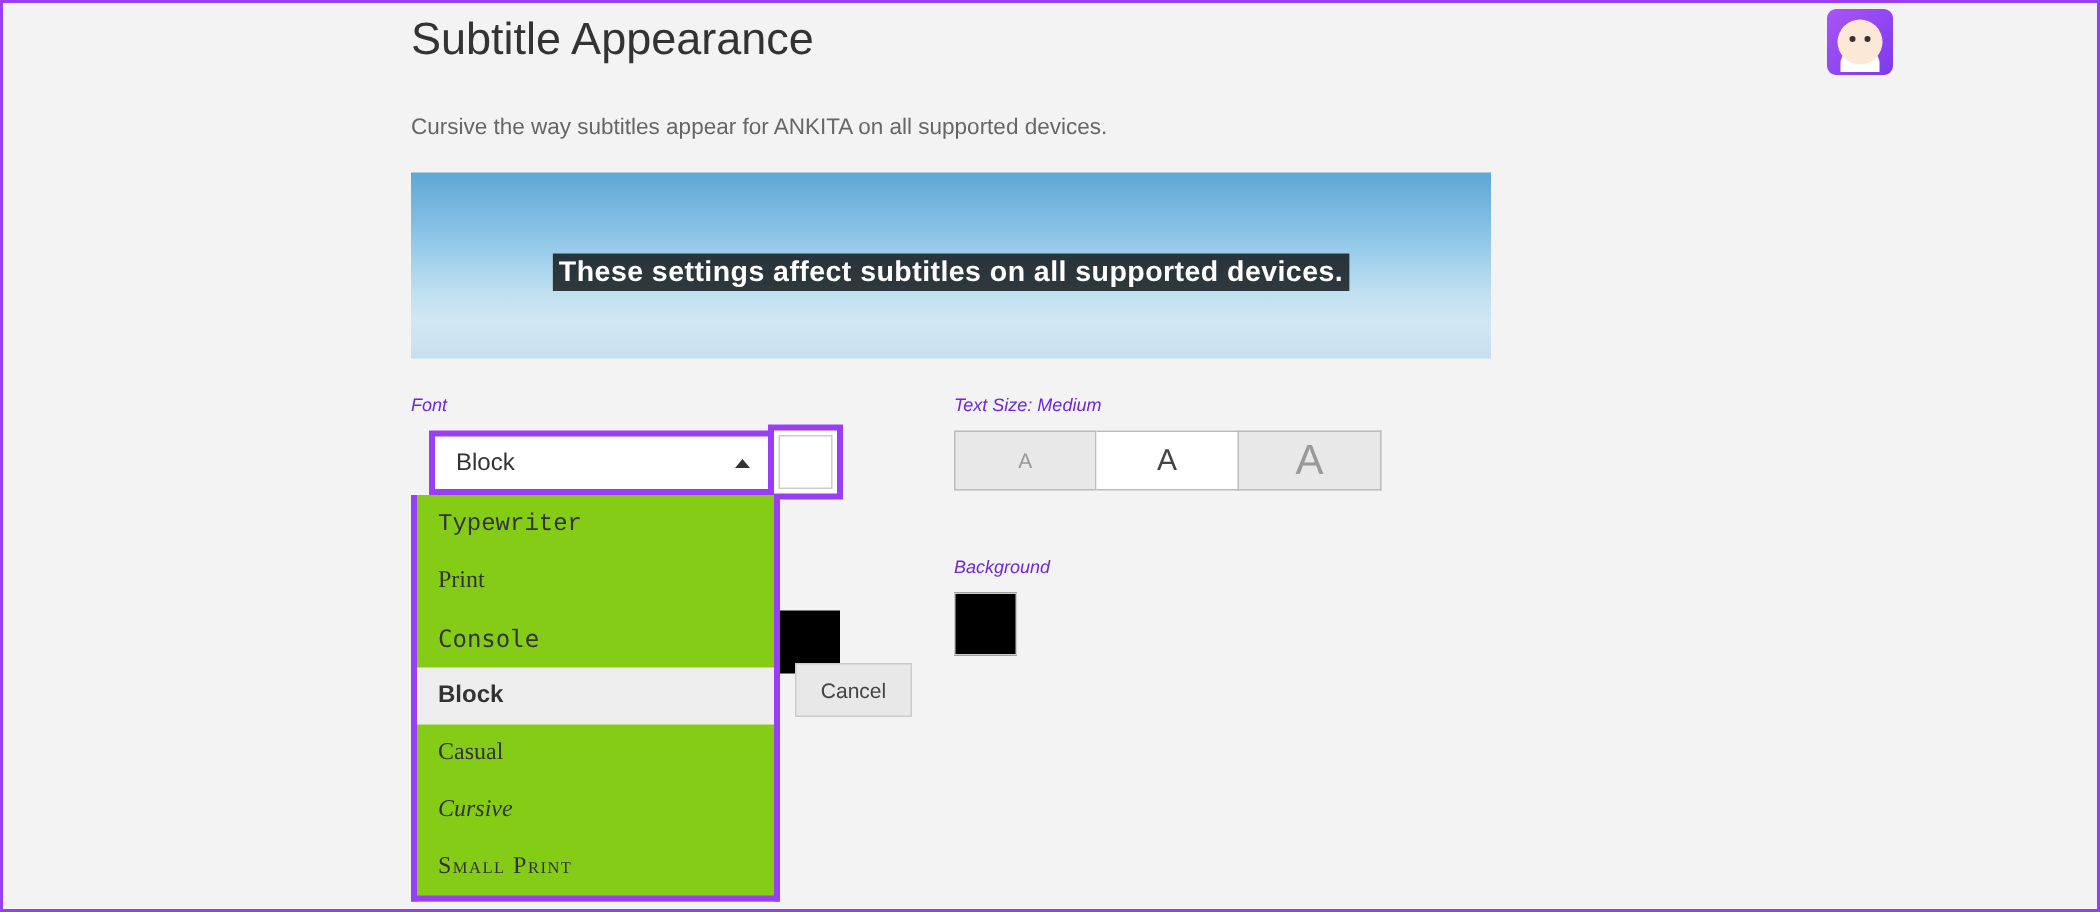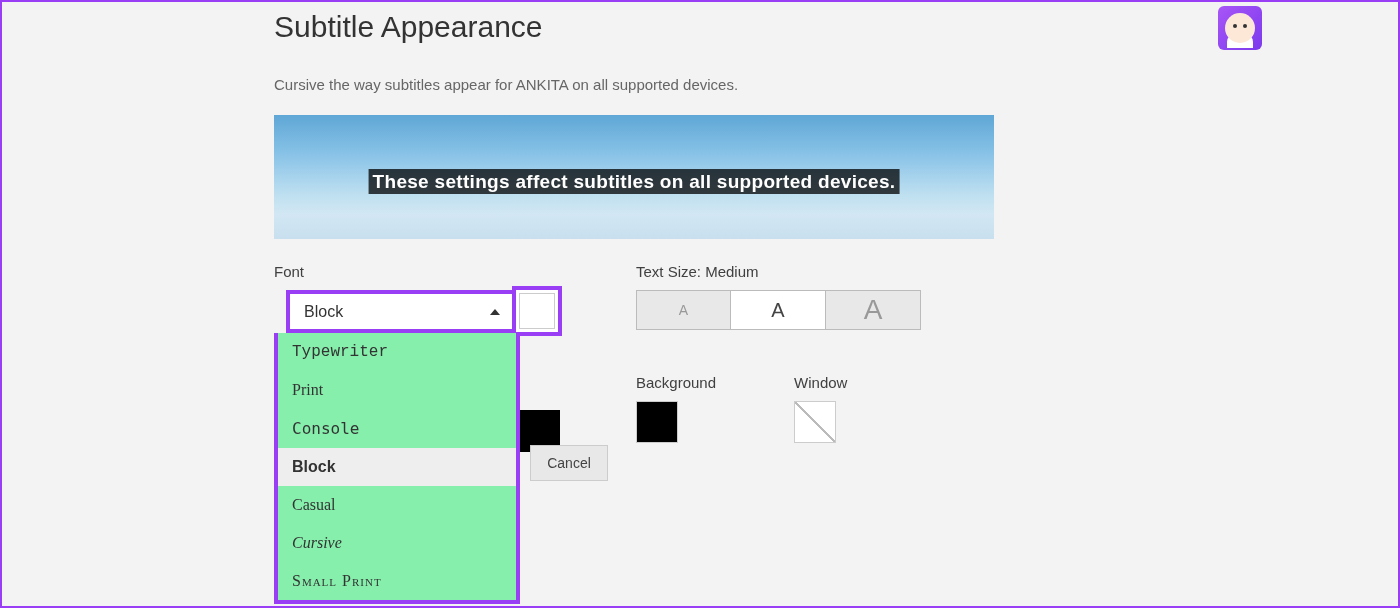--- a/index.html
+++ b/index.html
@@ -52,23 +52,24 @@
       white-space: nowrap;
       letter-spacing: 0.3px;
     }
     .controls-row {
       display: flex;
       gap: 40px;
       align-items: flex-start;
     }
     .font-section { width: 290px; }
     .section-label {
-      font-size: 15px;
-      color: #404040;
+      font-size: 12px;
+      color: #6d28d9;
       margin-bottom: 10px;
+      font-style: italic;
     }
     .font-row {
       position: relative;
       padding-left: 12px;
     }
     .font-select {
       width: 232px;
       height: 43px;
       border: 4px solid #9a3ef5;
       background: #ffffff;
@@ -103,21 +104,21 @@
       width: 36px;
       height: 36px;
       background: #ffffff;
       border: 1px solid #cccccc;
     }
     .font-dropdown {
       position: absolute;
       top: 43px;
       left: 0;
       width: 246px;
-      background: #86efac;
+      background: #84cc16;
       border: 4px solid #9a3ef5;
       border-top: none;
       z-index: 10;
     }
     .font-option {
       padding: 10px 14px;
       font-size: 16px;
       color: #333333;
       cursor: pointer;
     }
@@ -307,20 +308,16 @@
         <div class="size-btn sm">A</div>
         <div class="size-btn md selected">A</div>
         <div class="size-btn lg">A</div>
       </div>
 
       <div class="swatch-row">
         <div class="swatch-group">
           <div class="section-label">Background</div>
           <div class="swatch black"></div>
         </div>
-        <div class="swatch-group">
-          <div class="section-label">Window</div>
-          <div class="swatch none"></div>
-        </div>
       </div>
     </div>
   </div>
 </div>
 
 </body></html>

